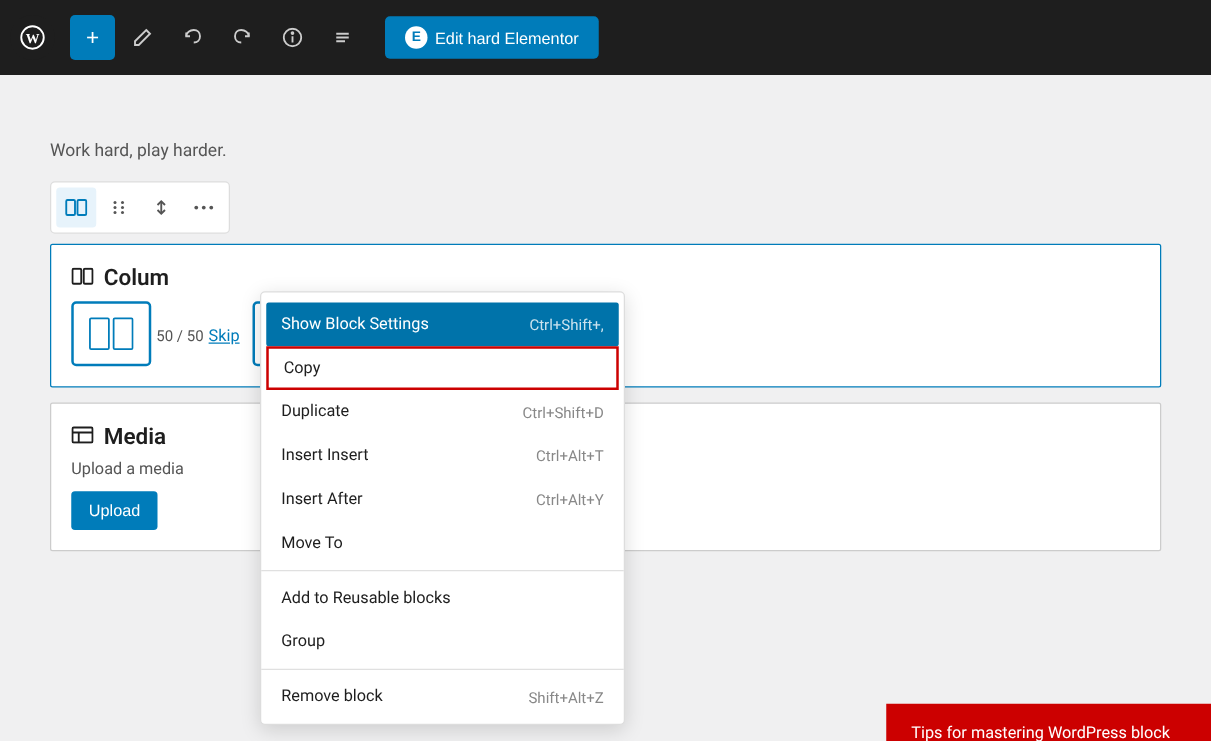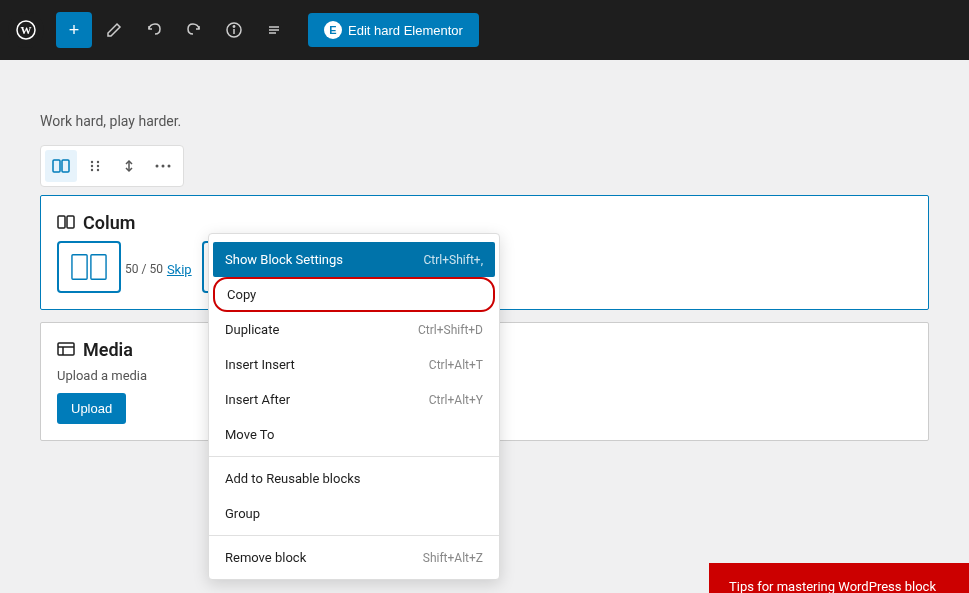--- a/index.html
+++ b/index.html
@@ -238,21 +238,20 @@
     }
 
     .menu-item {
       display: flex;
       align-items: center;
       justify-content: space-between;
       padding: 10px 16px;
       font-size: 13px;
       color: #1e1e1e;
       cursor: pointer;
-      border-radius: 14px;
     }
 
     .menu-item.copy-item {
       border: 2px solid #cc0000;
       margin: 0 4px;
       padding: 8px 12px;
     }
 
     .menu-shortcut {
       font-size: 12px;

